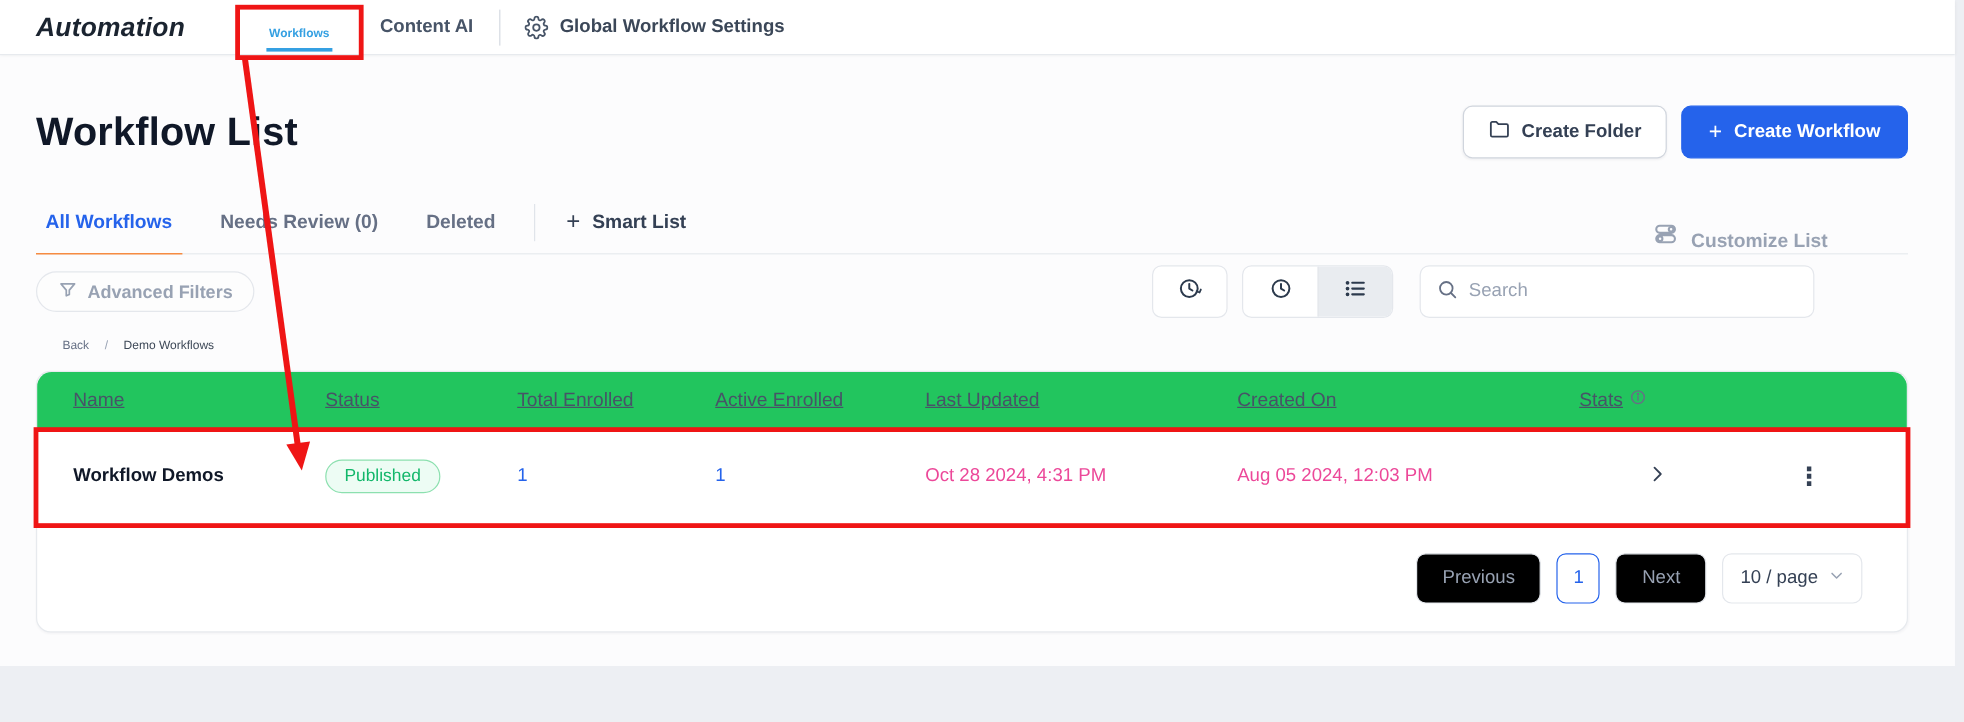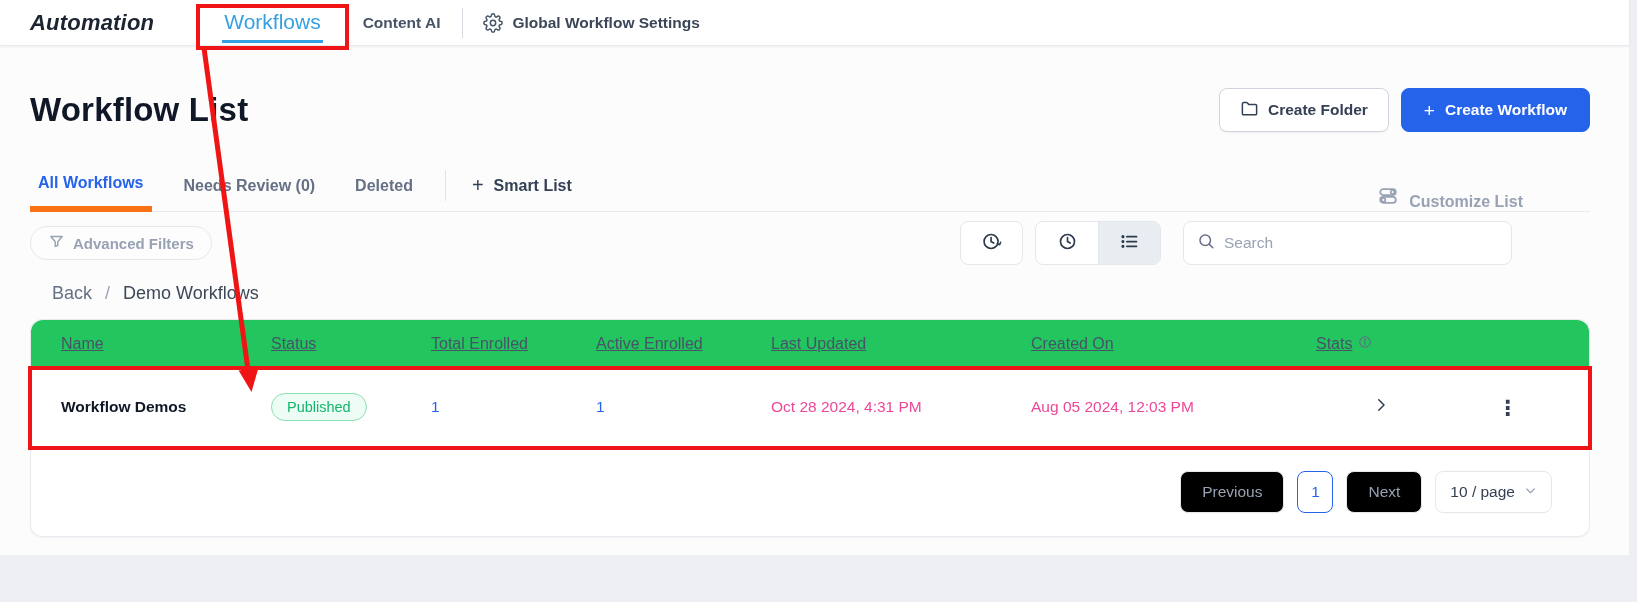--- a/index.html
+++ b/index.html
@@ -18,21 +18,21 @@
     box-shadow:0 1px 3px rgba(16,24,40,.06);
     display:flex; align-items:center; padding-left:30px; position:relative; z-index:20;
   }
   .app-title { font-size:22px; font-weight:700; color:#1b2430; margin-right:42px; letter-spacing:.2px;font-style:italic; }
   .red-tab-box {
     height:46px; margin-top:4px; margin-bottom:-4px;
     border:4px solid #ef1515; padding:0 22px;
     display:flex; align-items:flex-end; justify-content:center; z-index:21; background:transparent;
   }
   .wf-tab {
-    color:#35a0e2; font-weight:400; font-size:21px;
+    color:#35a0e2; font-weight:700; font-size:10px;
     padding:9px 2px 6px; border-bottom:3px solid #35a0e2; margin-bottom:3px; cursor:pointer;
   }
   .tab-plain { margin-left:14px; color:#475467; font-weight:600; font-size:15.5px; cursor:pointer; }
   .vdivider { width:1px; height:30px; background:#d5dae1; margin:0 20px 0 22px; }
   .settings-link { display:flex; align-items:center; gap:9px; color:#3b4758; font-weight:600; font-size:15.5px; cursor:pointer; }
   .settings-link svg { display:block; }
 
   
   .main { background:#fcfcfd; height:509px; padding:0 39px 0 30px; position:relative; }
 
@@ -40,21 +40,21 @@
   .page-title { font-size:33px; font-weight:700; color:#101828; letter-spacing:.2px; }
   .header-actions { display:flex; align-items:center; gap:12px; }
   .btn { display:flex; align-items:center; justify-content:center; cursor:pointer; border-radius:8px; font-size:15.5px; font-weight:600; }
   .btn-outline { height:44px; padding:0 20px; background:#fff; border:1px solid #d0d5dd; color:#344054; gap:9px; box-shadow:0 1px 2px rgba(16,24,40,.05); }
   .btn-primary { height:44px; padding:0 22px; background:#2563eb; border:1px solid #2563eb; color:#fff; gap:10px; }
   .btn-primary .plus { font-size:19px; font-weight:400; line-height:1; }
 
   
   .tabs-row { margin-top:28px; display:flex; align-items:stretch; height:52px; border-bottom:1px solid #e7eaee; }
   .ltab { display:flex; align-items:center; padding:0 8px; font-size:16px; font-weight:600; color:#667085; cursor:pointer; margin-right:24px; }
-  .ltab.active { color:#2563eb; border-bottom:6px solid #f97316; margin-bottom:-1px; }
+  .ltab.active { color:#2563eb; border-bottom:1px solid #f97316; margin-bottom:-1px; }
   .ltab-divider { width:1px; background:#e0e4ea; margin:10px 20px 10px 0; }
   .smart-list { display:flex; align-items:center; gap:10px; color:#344054; font-weight:600; font-size:16px; cursor:pointer; padding:0 6px; }
   .smart-list .plus { font-size:20px; font-weight:400; color:#344054; }
   .customize { margin-left:auto; margin-right:67px; display:flex; align-items:flex-end; gap:10px; color:#98a2b3; font-weight:600; font-size:16px; cursor:pointer; }
 
   
   .toolbar { margin-top:8px; display:flex; align-items:center; height:46px;justify-content:flex-end; }
   .pill-filters {
     height:34px; padding:0 17px; border:1px solid #e4e7ec; border-radius:17px; background:#fdfdfd;
     display:flex; align-items:center; gap:8px; color:#98a2b3; font-weight:700; font-size:15px; cursor:pointer;
@@ -65,21 +65,21 @@
   .icon-group { display:flex; height:44px; border:1px solid #e4e7ec; border-radius:8px; overflow:hidden; margin-left:12px; background:#fff; }
   .icon-seg { width:62px; display:flex; align-items:center; justify-content:center; cursor:pointer; }
   .icon-seg + .icon-seg { border-left:1px solid #e4e7ec; }
   .icon-seg.selected { background:#e9ecf0; }
   .search-box { margin-left:22px; width:329px; height:44px; background:#fff; border:1px solid #e4e7ec; border-radius:8px;
     display:flex; align-items:center; padding:0 13px; gap:9px; }
   .search-box input { border:none; outline:none; flex:1; font-size:15.5px; color:#101828; background:transparent; font-family:inherit; }
   .search-box input::placeholder { color:#98a2b3; }
 
   
-  .breadcrumb { margin-top:17px; padding-left:22px; display:flex; align-items:center; gap:13px; font-size:18px; }
+  .breadcrumb { margin-top:17px; padding-left:22px; display:flex; align-items:center; gap:13px; font-size:10px; }
   .bc-back { color:#667085; cursor:pointer; }
   .bc-sep { color:#98a2b3; }
   .bc-current { color:#3d4857; cursor:pointer; }
 
   
   .card { margin-top:15px; background:#fff; border:1px solid #e7eaee; border-radius:12px; position:relative;
     box-shadow:0 1px 2px rgba(16,24,40,.04); height:218px; }
   .grid-cols { display:grid; grid-template-columns:210px 160px 165px 175px 260px 285px 130px 1fr; padding:0 20px 0 30px; align-items:center; }
   .thead { height:48px; background:#22c55e; border-bottom:1px solid #e7eaee; border-radius:12px 12px 0 0;
     color:#475467; font-size:16px; font-weight:500;text-decoration:underline; }

